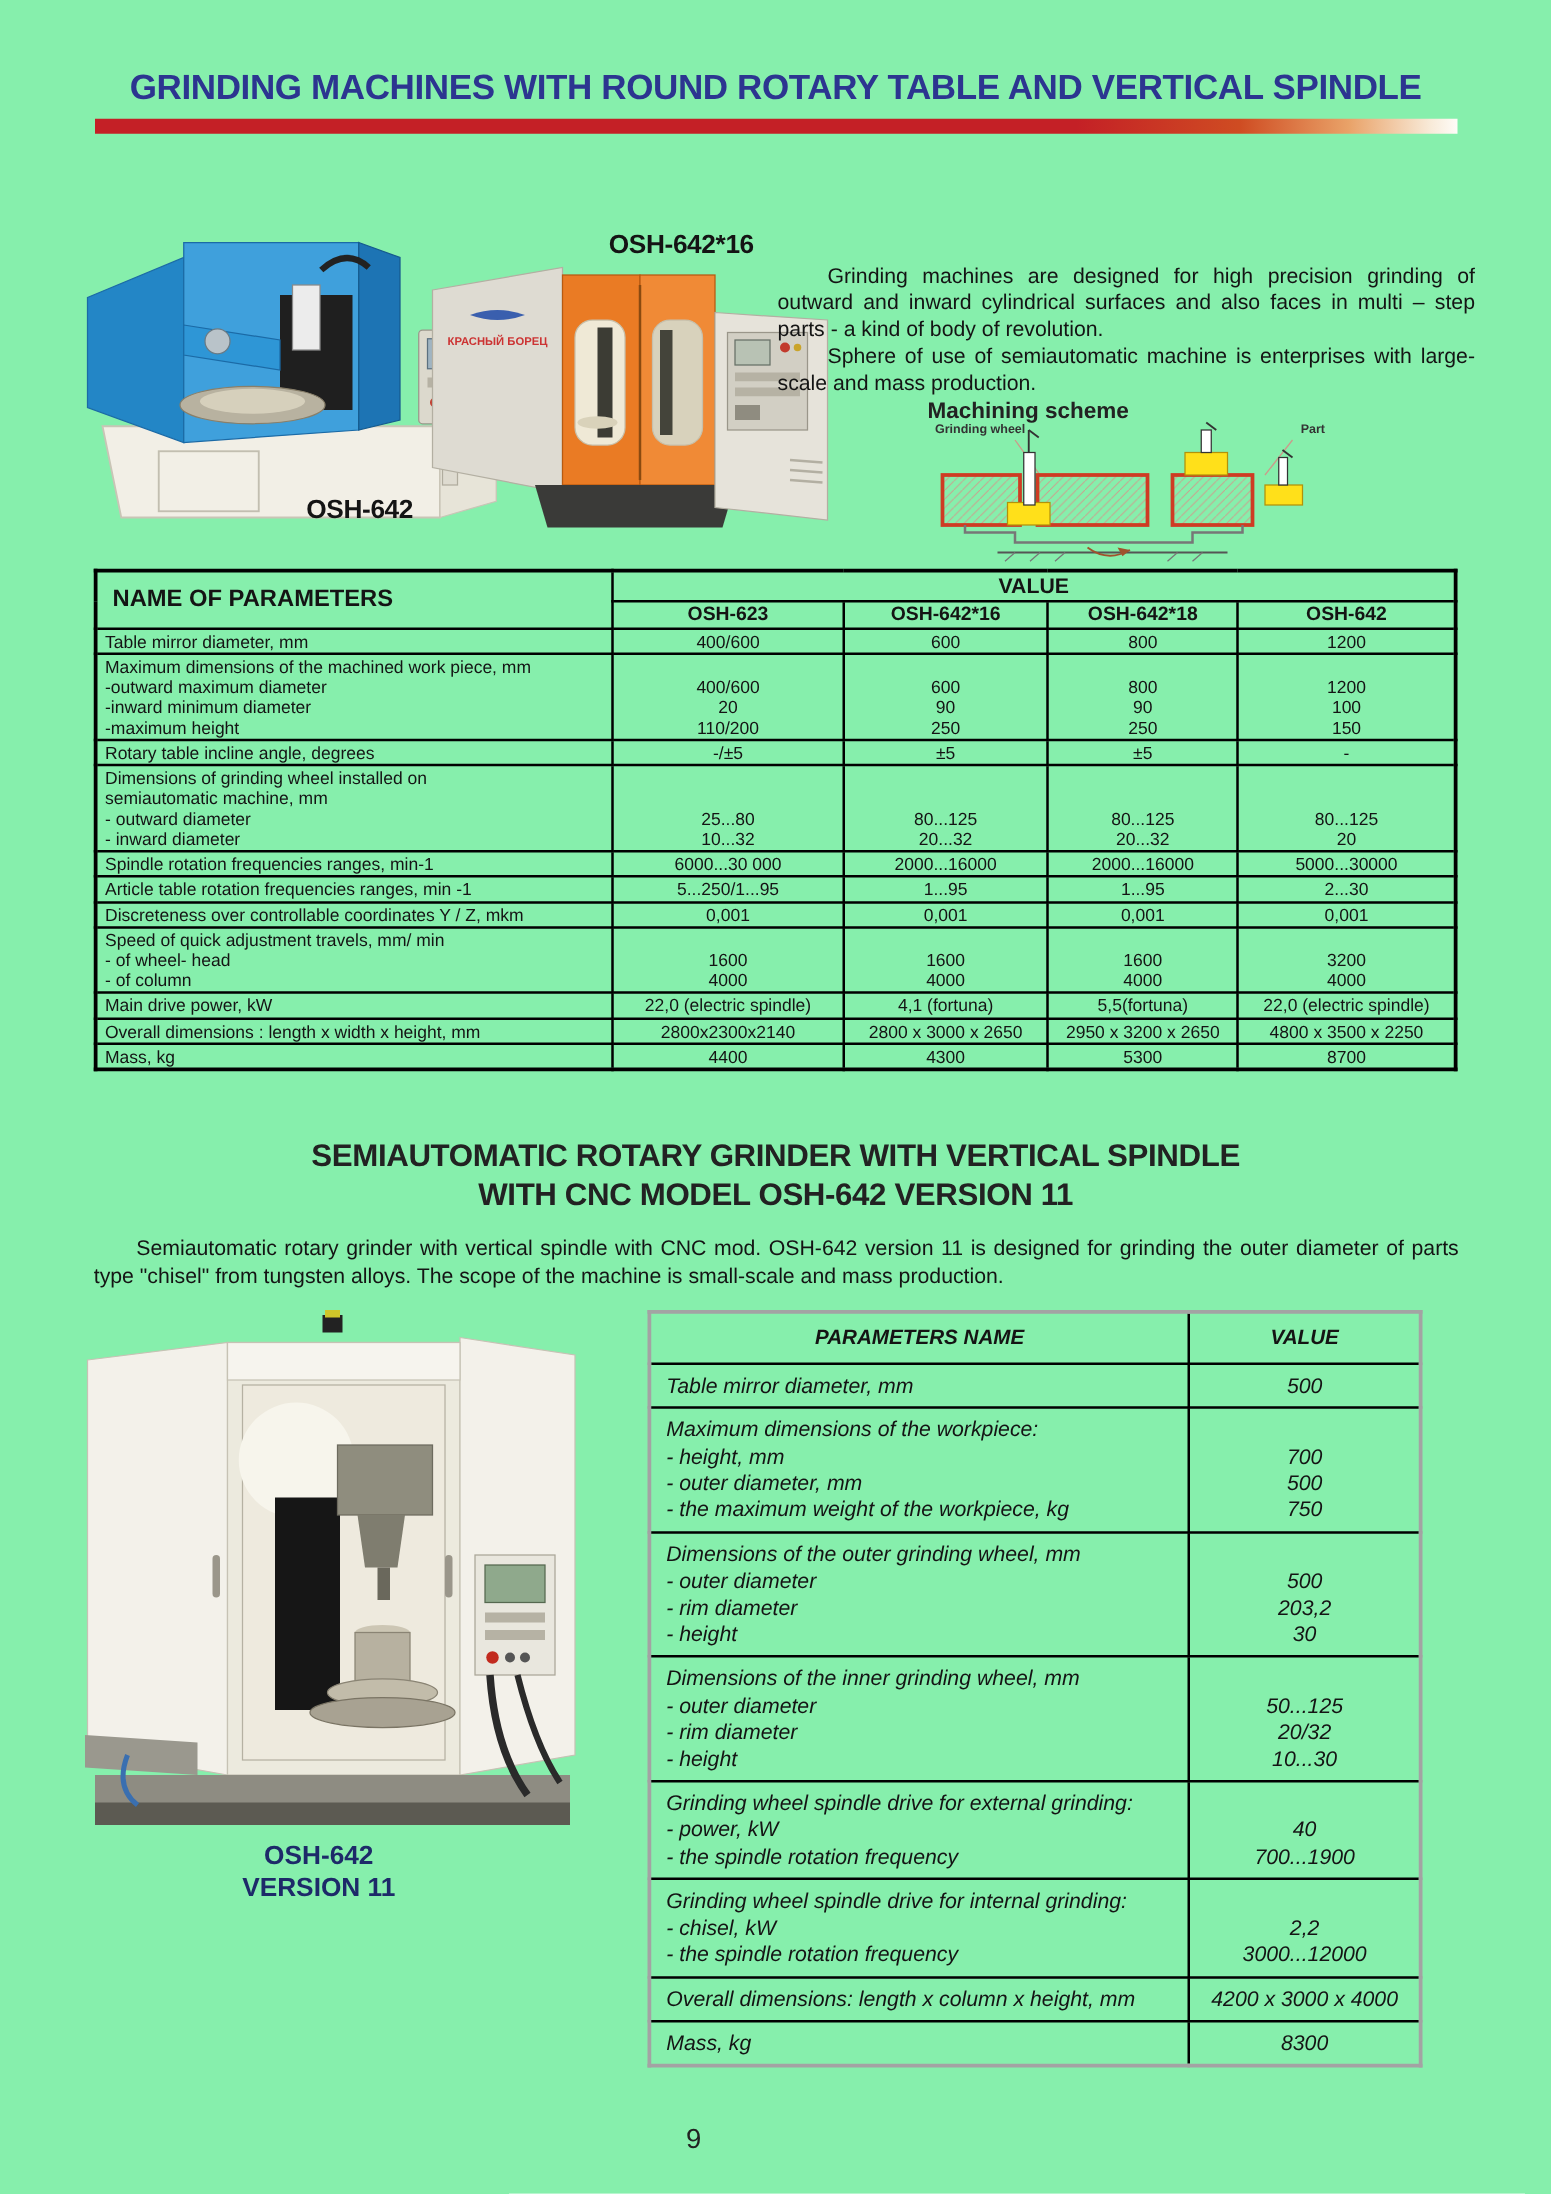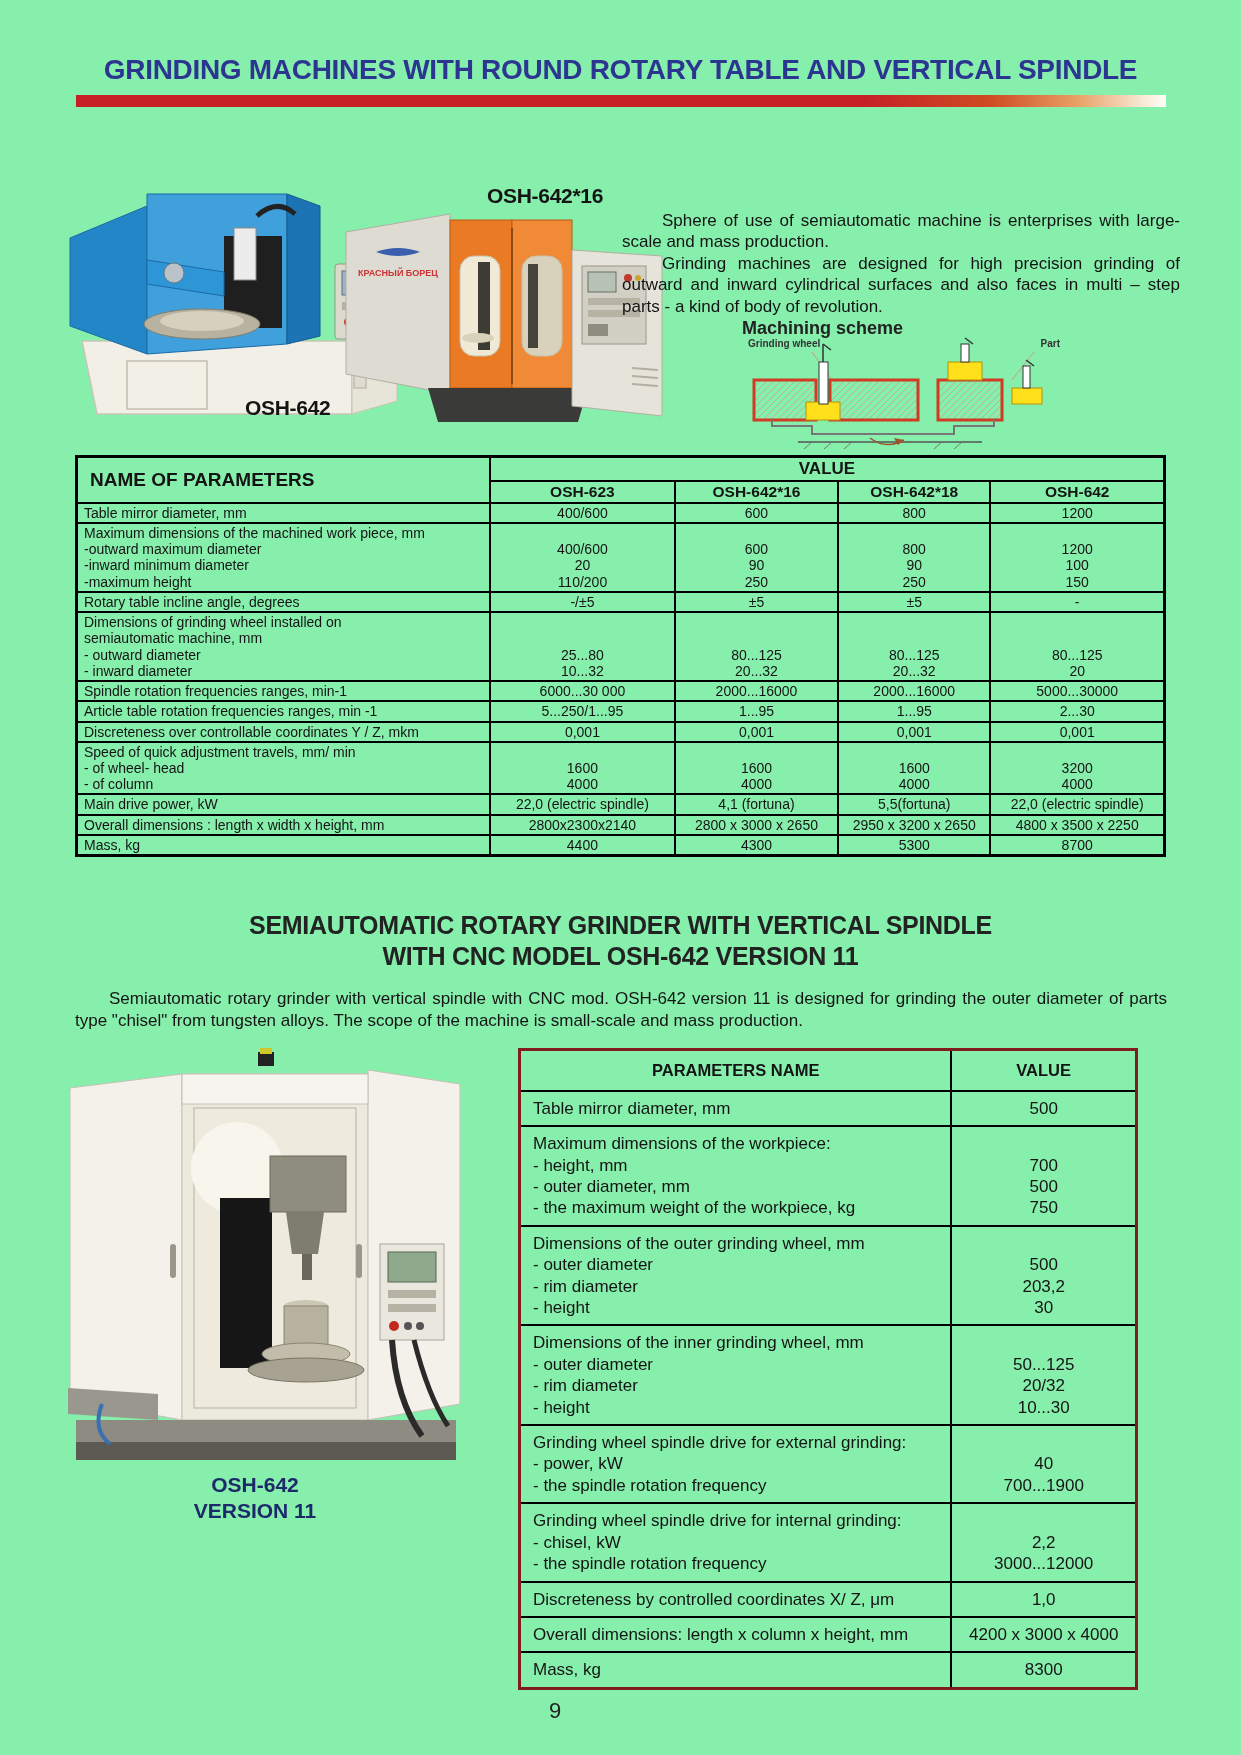--- a/index.html
+++ b/index.html
@@ -33,21 +33,21 @@
   .t1{position:absolute;top:455px;left:75px;width:1091px;font-size:14px;table-layout:fixed;
       border:3px solid #000;}
   .t1 th,.t1 td{border:2px solid #000;padding:1px 6px;line-height:1.16;vertical-align:middle;}
   .t1 .nameh{font-size:19px;text-align:left;padding-left:12px;}
   .t1 .valh{font-size:17px;text-align:center;padding:1px;}
   .t1 .colh{font-size:15.5px;text-align:center;padding:1px;}
   .t1 td.name{text-align:left;}
   .t1 td.val{text-align:center;}
 
   .t2{position:absolute;top:1048px;left:518px;width:620px;font-size:17px;table-layout:fixed;
-      border:3px solid #7f1d1d;}
+      border:3px solid #a3a3a3;font-style:italic;}
   .t2 th,.t2 td{border:2px solid #000;padding:6px 12px;line-height:1.26;vertical-align:middle;}
   .t2 th{font-size:16.5px;text-align:center;padding:9px 4px;}
   .t2 td.name{text-align:left;}
   .t2 td.val{text-align:center;}
 
   .pre{white-space:pre-line;}
 
   
   .sec2-title{top:910px;left:0;width:100%;text-align:center;font-size:25px;font-weight:bold;
               color:#222;line-height:1.22;letter-spacing:-0.3px;}
@@ -114,22 +114,22 @@
     <rect x="256" y="100" width="52" height="7" fill="#b6b2a4"></rect>
     <rect x="256" y="112" width="52" height="7" fill="#b6b2a4"></rect>
     <rect x="256" y="126" width="20" height="12" fill="#8f8c80"></rect>
     <line x1="300" y1="170" x2="326" y2="172" stroke="#b3afa2" stroke-width="2"></line>
     <line x1="300" y1="178" x2="326" y2="180" stroke="#b3afa2" stroke-width="2"></line>
     <line x1="300" y1="186" x2="326" y2="188" stroke="#b3afa2" stroke-width="2"></line>
   </svg>
   <div class="abs machine-label" style="top:184px;left:487px;">OSH-642*16</div>
 
   <div class="abs intro">
+    <p>Grinding machines are designed for high precision grinding of outward and inward cylindrical surfaces and also faces in multi – step parts - a kind of body of revolution.</p>
     <p>Sphere of use of semiautomatic machine is enterprises with large-scale and mass production.</p>
-    <p>Grinding machines are designed for high precision grinding of outward and inward cylindrical surfaces and also faces in multi – step parts - a kind of body of revolution.</p>
   </div>
 
   <div class="abs scheme">
     <div class="scheme-title">Machining scheme</div>
     <span class="scheme-lbl lbl-wheel">Grinding wheel</span>
     <span class="scheme-lbl lbl-part">Part</span>
     <svg width="332" height="114" viewBox="0 0 332 114">
       <defs>
         <pattern id="hatch" width="7" height="7" patternUnits="userSpaceOnUse">
           <path d="M0,7 L7,0" stroke="#c9a28e" stroke-width="0.8"></path>
@@ -403,24 +403,20 @@
       </tr>
       <tr>
         <td class="name pre">Grinding wheel spindle drive for internal grinding:
 - chisel, kW
 - the spindle rotation frequency</td>
         <td class="val pre">
 2,2
 3000...12000</td>
       </tr>
       <tr>
-        <td class="name pre">Discreteness by controlled coordinates X/ Z, μm</td>
-        <td class="val pre">1,0</td>
-      </tr>
-      <tr>
         <td class="name pre">Overall dimensions: length x column x height, mm</td>
         <td class="val pre">4200 x 3000 x 4000</td>
       </tr>
       <tr>
         <td class="name pre">Mass, kg</td>
         <td class="val pre">8300</td>
       </tr>
     </tbody>
   </table>
 

